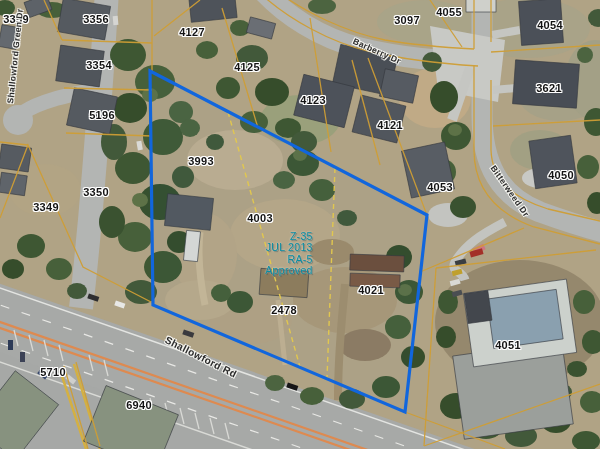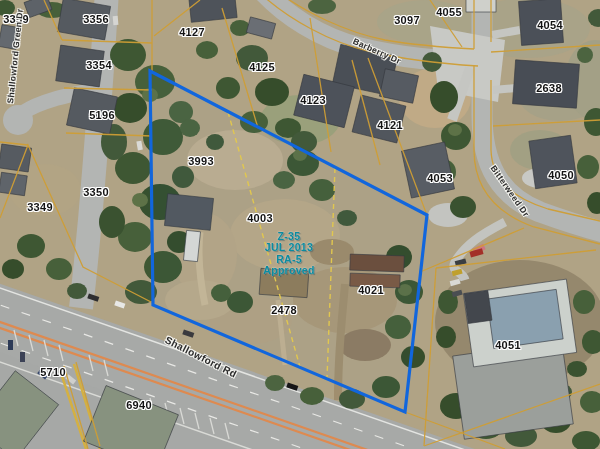--- a/index.html
+++ b/index.html
@@ -15,21 +15,21 @@
                 0 -1px 0 #fff,0 1px 0 #fff,-1px 0 0 #fff,1px 0 0 #fff;
   }
   .slabel{
     position:absolute;font-size:8.5px;font-weight:700;color:#2b2b2b;
     letter-spacing:.4px;white-space:nowrap;
     text-shadow:-1px -1px 0 #f4f4f0,1px -1px 0 #f4f4f0,-1px 1px 0 #f4f4f0,1px 1px 0 #f4f4f0;
   }
   .slabel.lg{font-size:10px;}
   .zoning{
     position:absolute;left:289px;top:254px;transform:translate(-50%,-50%);
-    text-align:center;font-size:10.5px;font-weight:700;line-height:1.08;
+    text-align:right;font-size:10.5px;font-weight:400;line-height:1.08;
     color:#0a8ba0;letter-spacing:.3px;white-space:nowrap;
     text-shadow:0 0 2px rgba(255,255,255,.8),1px 1px 1px rgba(0,45,60,.5);
   }
 </style>
 </head>
 <body>
 
 <div class="map">
 
   <svg width="600" height="449" viewBox="0 0 600 449">
@@ -269,31 +269,31 @@
     </g>
 
     <polygon points="150,71 427,215 405,412 153,305" fill="rgba(20,100,220,0.02)" stroke="#1166dd" stroke-width="3.2" stroke-linejoin="miter"></polygon>
   </svg>
 
   <div class="plabel" style="left:16px;top:19px">3359</div>
   <div class="plabel" style="left:96px;top:19px">3356</div>
   <div class="plabel" style="left:99px;top:65px">3354</div>
   <div class="plabel" style="left:102px;top:115px">5196</div>
   <div class="plabel" style="left:96px;top:192px">3350</div>
-  <div class="plabel" style="left:40px;top:207px">3349</div>
+  <div class="plabel" style="left:46px;top:207px">3349</div>
   <div class="plabel" style="left:192px;top:32px">4127</div>
-  <div class="plabel" style="left:262px;top:67px">4125</div>
+  <div class="plabel" style="left:247px;top:67px">4125</div>
   <div class="plabel" style="left:313px;top:100px">4123</div>
   <div class="plabel" style="left:390px;top:125px">4121</div>
   <div class="plabel" style="left:407px;top:20px">3097</div>
   <div class="plabel" style="left:449px;top:12px">4055</div>
   <div class="plabel" style="left:550px;top:25px">4054</div>
-  <div class="plabel" style="left:549px;top:88px">2638</div>
+  <div class="plabel" style="left:549px;top:88px">3621</div>
   <div class="plabel" style="left:561px;top:175px">4050</div>
-  <div class="plabel" style="left:440px;top:178px">4053</div>
+  <div class="plabel" style="left:440px;top:187px">4053</div>
   <div class="plabel" style="left:508px;top:345px">4051</div>
   <div class="plabel" style="left:201px;top:161px">3993</div>
   <div class="plabel" style="left:260px;top:218px">4003</div>
   <div class="plabel" style="left:284px;top:310px">2478</div>
   <div class="plabel" style="left:371px;top:290px">4021</div>
   <div class="plabel" style="left:53px;top:372px">5710</div>
   <div class="plabel" style="left:139px;top:405px">6940</div>
 
   <div class="slabel" style="left:15px;top:56px;transform:translate(-50%,-50%) rotate(-84deg)">Shallowford Green Dr</div>
   <div class="slabel" style="left:377px;top:51px;transform:translate(-50%,-50%) rotate(24deg)">Barberry Dr</div>

